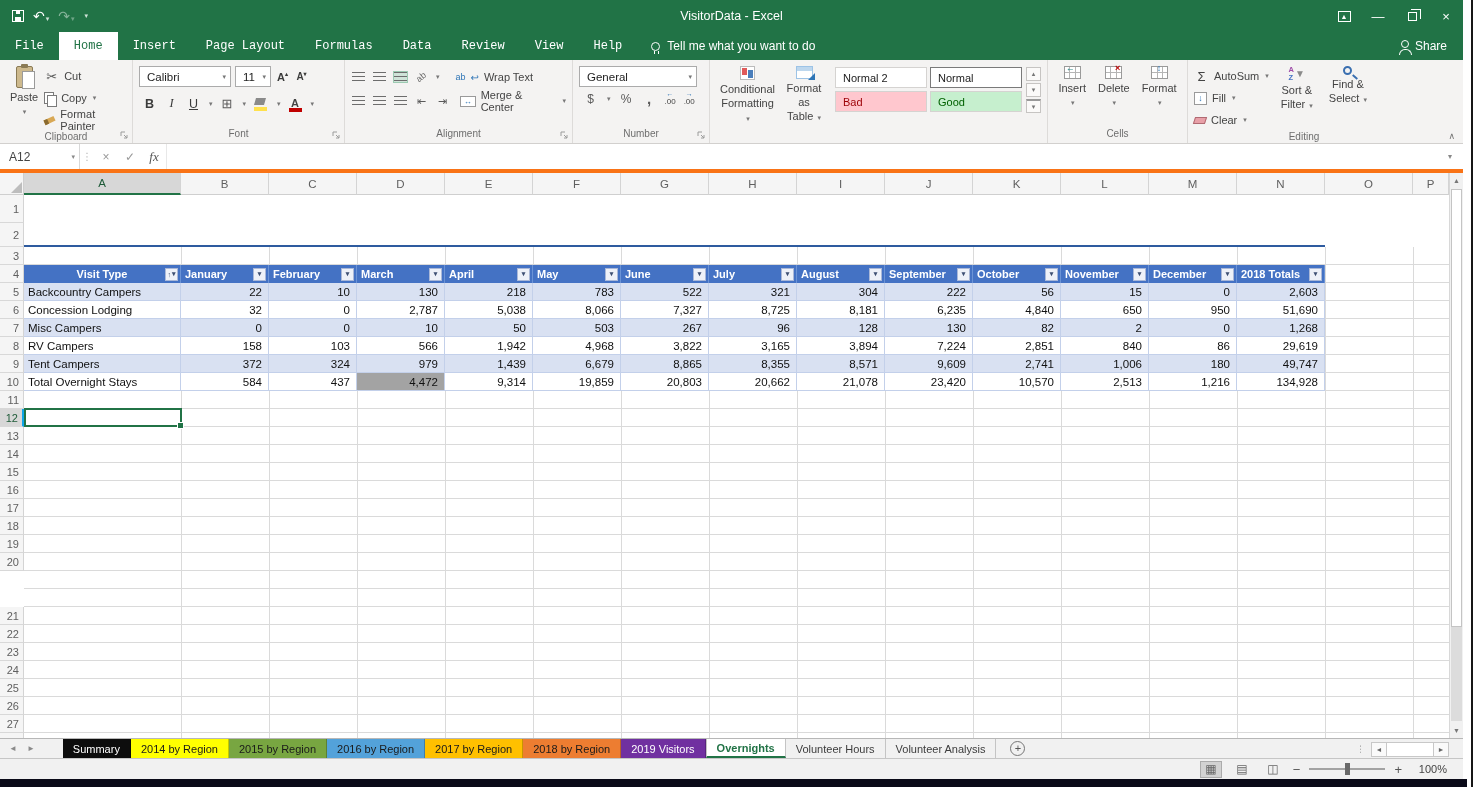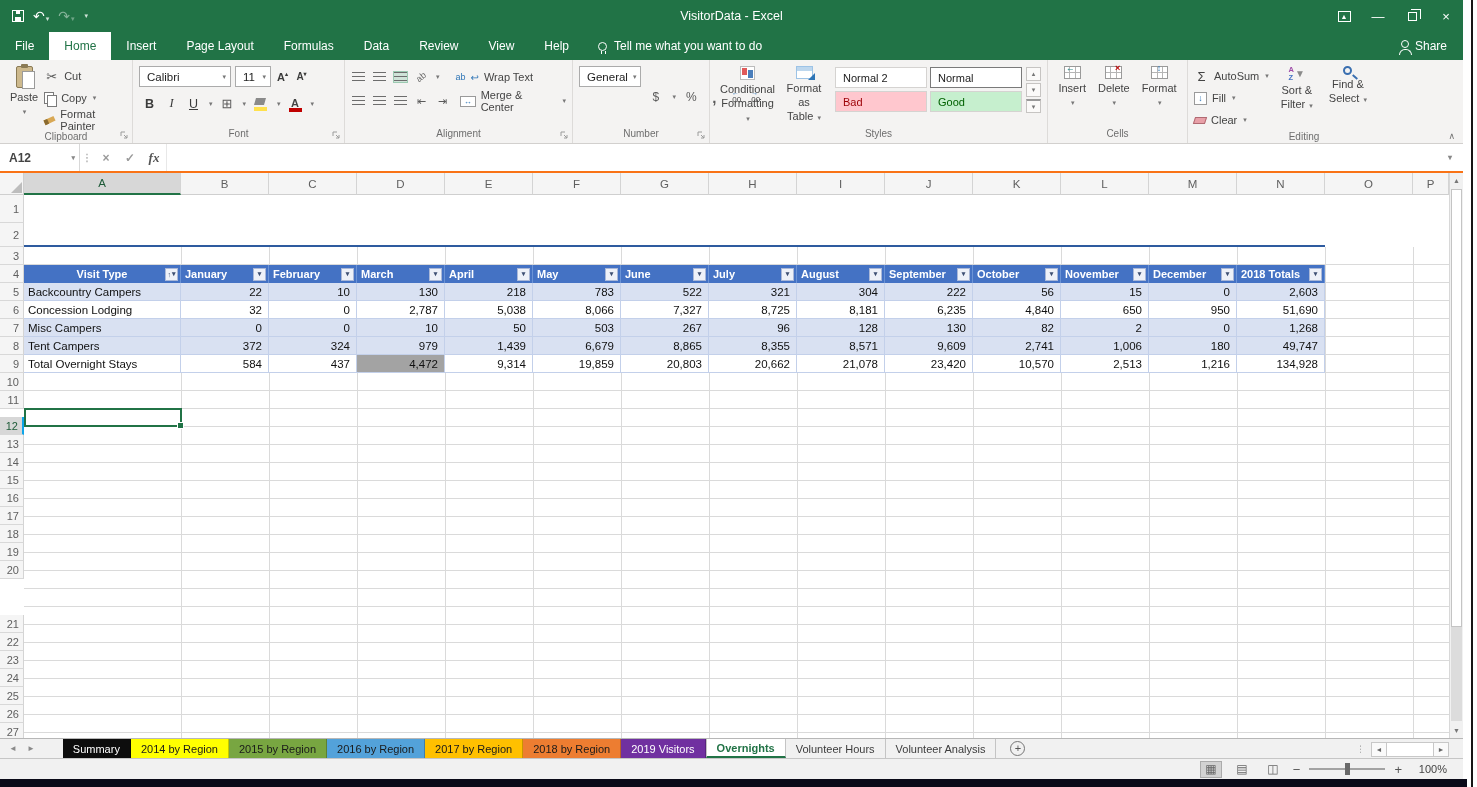--- a/index.html
+++ b/index.html
@@ -20,21 +20,21 @@
   .floppy:before { content:""; position:absolute; left:3px; right:3px; top:0; height:3px; background:#fff; }
   .tb-title { position:absolute; left:0; right:0; text-align:center; font-size:12.5px; color:#fff; }
   .win-controls { margin-left:auto; display:flex; z-index:2; }
   .wc { width:34px; height:32px; display:flex; align-items:center; justify-content:center; font-size:13px; }
   .dblsq { width:9px; height:9px; border:1px solid #fff; position:relative; }
   .dblsq:before { content:""; position:absolute; left:2px; top:-4px; width:9px; height:9px; border:1px solid #fff; border-left:none; border-bottom:none; }
   .ribdisp { width:13px; height:11px; border:1px solid #fff; display:flex; align-items:center; justify-content:center; font-size:7px; }
 
   
   .menubar { height:28px; background:#217346; display:flex; align-items:stretch; color:#fff; }
-  .rtab { padding:0 15px; display:flex; align-items:center; font-size:12px; cursor:default; white-space:nowrap; }
+  .rtab { padding:0 15px; display:flex; align-items:center; font-size:12px; cursor:default; white-space:nowrap;font-family:Liberation Mono, monospace; }
   .rtab.active { background:#fff; color:#217346; }
   .tellme { display:flex; align-items:center; gap:7px; margin-left:14px; font-size:12px; white-space:nowrap; }
   .bulb { width:9px; height:9px; border:1.5px solid #fff; border-radius:50%; position:relative; display:inline-block; }
   .bulb:after { content:""; position:absolute; left:2px; bottom:-4px; width:3px; height:3px; border-left:1.5px solid #fff; border-right:1.5px solid #fff; }
   .share { margin-left:auto; padding-right:16px; display:flex; gap:6px; align-items:center; font-size:12px; }
   .person { width:8px; height:8px; border:1.5px solid #fff; border-radius:50%; position:relative; display:inline-block; top:-2px;}
   .person:after { content:""; position:absolute; left:-3px; top:8px; width:11px; height:5px; border:1.5px solid #fff; border-bottom:none; border-radius:6px 6px 0 0; }
 
   
   .ribbon { height:84px; background:#f4f3f2; border-bottom:1px solid #d2d0ce; display:flex; position:relative; color:#444; }
@@ -85,39 +85,39 @@
   .eraser { width:12px; height:7px; background:#e8a0a8; border:1px solid #b06a72; transform:skewX(-18deg); display:inline-block; }
   .mag { width:9px; height:9px; border:2px solid #3a6fb0; border-radius:50%; position:relative; display:inline-block; }
   .mag:after { content:""; position:absolute; left:7px; top:8px; width:6px; height:2px; background:#3a6fb0; transform:rotate(40deg); }
   .az { display:inline-flex; flex-direction:column; font-size:7.5px; font-weight:bold; line-height:1; }
   .az .a { color:#9e4ca8; } .az .z { color:#4472c4; }
   .funnel { color:#8a8a8a; font-size:10px; }
   .fillbox { width:13px; height:13px; border:1px solid #9a9a9a; color:#2e75b6; font-size:9px; display:inline-flex; align-items:center; justify-content:center; background:#fff; }
   .collapse { position:absolute; right:8px; bottom:2px; font-size:9px; color:#777; }
 
   
-  .formula { height:29px; display:flex; align-items:stretch; background:#fff; border-bottom:2px solid #f97316; font-size:12px; color:#444;font-weight:bold; }
+  .formula { height:29px; display:flex; align-items:stretch; background:#fff; border-bottom:4px solid #f97316; font-size:12px; color:#444; }
   .namebox { width:80px; border-right:1px solid #d8d8d8; display:flex; align-items:center; padding:0 4px 0 9px; }
   .namebox .arr { margin-left:auto; font-size:7px; color:#888; }
   .fsep { width:14px; display:flex; align-items:center; justify-content:center; color:#b5b5b5; font-size:10px; }
   .fbtn { width:24px; display:flex; align-items:center; justify-content:center; color:#9a9a9a; font-size:12px; }
   .fx { font-family:"Liberation Serif",serif; font-style:italic; color:#555; font-size:13px; }
   .finput { flex:1; border-left:1px solid #e8e8e8; }
   .fexpand { width:26px; display:flex; align-items:center; justify-content:center; color:#888; font-size:8px; }
 
   
   .sheet { position:relative; height:565px; background:#fff; overflow:hidden; }
   .corner { position:absolute; left:0; top:0; width:24px; height:22px; background:#f5f5f5; border-right:1px solid #cfcfcf; border-bottom:1px solid #cfcfcf; }
   .corner:after { content:""; position:absolute; right:1px; bottom:1px; border-left:11px solid transparent; border-bottom:11px solid #bdbdbd; }
   .colhdrs { position:absolute; left:24px; top:0; height:22px; display:flex; }
   .ch { background:#f5f5f5; border-right:1px solid #d4d4d4; border-bottom:1px solid #cfcfcf; display:flex; align-items:center; justify-content:center; font-size:11.5px; color:#5f5f5f; }
   .ch.sel { background:#d7d7d7; border-bottom:2px solid #217346; color:#1e5b38; }
   .rowhdrs { position:absolute; left:0; top:22px; width:24px; }
   .rh { background:#f5f5f5; border-right:1px solid #d4d4d4; border-bottom:1px solid #d8d8d8; font-size:11px; color:#5f5f5f; display:flex; align-items:center; justify-content:flex-end; padding-right:4px; }
-  .rh.sel { background:#d7d7d7; border-right:2px solid #0ea5e9; color:#1e5b38;margin-top:8px; }
+  .rh.sel { background:#d7d7d7; border-right:2px solid #0ea5e9; color:#1e5b38; }
   .cellsarea { position:absolute; left:24px; top:22px; width:1425px; height:543px; background:#fff; overflow:hidden; }
   .hgrid { position:absolute; left:0; top:52px; right:0; bottom:0; background:repeating-linear-gradient(to bottom, transparent 0 17px, #dadada 17px 18px); }
   .vline { position:absolute; top:52px; bottom:0; width:1px; background:#dadada; }
   .title-cell { position:absolute; top:0; left:0; width:1301px; height:28px; line-height:30px; text-align:center; font-size:17.5px; color:#6e7f95; }
   .subtitle-cell { position:absolute; top:28px; left:0; width:1301px; height:22px; line-height:23px; text-align:center; font-size:14px; font-weight:bold; color:#1f4e79; }
   .title-underline { position:absolute; top:50px; left:0; width:1301px; height:2px; background:#2e5b9f; }
   .xtable { position:absolute; top:70px; left:0; width:1301px; }
   .trow { display:flex; height:18px; }
   .thc { background:#4472c4; color:#fff; font-weight:bold; font-size:11px; display:flex; align-items:center; position:relative; border-right:1px solid #6b93d6; padding-left:4px; white-space:nowrap; overflow:hidden; }
   .thc.first { justify-content:center; padding-left:0; }
@@ -312,21 +312,21 @@
               </span>
           </div>
         </div>
         <div class="rg-label">Alignment</div>
         <svg class="dlg" viewBox="0 0 9 9">
             <path d="M1 1h4M1 1v4M4 4l3 3M7 4v3h-3" stroke="#777" fill="none" stroke-width="1"></path>
           </svg>
       </div>
 
       <div class="rgroup" style="width:137px">
-        <div class="rg-body" style="gap:3px; padding-top:6px">
+        <div class="rg-body" style="flex-direction:column; gap:3px; padding-top:6px">
           <div class="selbox-sm" style="width:118px">
               <span>General</span>
               <span class="arr">▾</span>
             </div>
           <div style="display:flex; gap:8px; align-items:center; padding-left:4px">
             <span class="ic" style="font-size:12px">$</span>
             <span class="mini-arrow" style="color:#777">▾</span>
             <span class="ic" style="font-size:12px">%</span>
             <span class="ic" style="font-size:15px;font-weight:bold">,</span>
             <span class="decicon">
@@ -360,21 +360,20 @@
               <div class="gcell selstyle" style="background: rgb(255, 255, 255); color: rgb(34, 34, 34);">Normal</div>
               <div class="gcell" style="background: rgb(255, 199, 206); color: rgb(156, 0, 6);">Bad</div>
               <div class="gcell" style="background: rgb(198, 239, 206); color: rgb(0, 97, 0);">Good</div>
             </div>
           <div class="gscroll">
             <span class="gs">▴</span>
             <span class="gs">▾</span>
             <span class="gs" style="border-top:2px solid #999">▾</span>
           </div>
         </div>
-        <div class="rg-label">Styles</div>
       </div>
 
       <div class="rgroup" style="width:140px">
         <div class="rg-body" style="justify-content:center; gap:4px">
           <div class="bigbtn">
             <span class="cellgrid-ic">
                 <span style="color:#2e8b8b;left:1px">←</span>
               </span>
             <span class="cap">Insert</span>
             <span class="mini-arrow" style="color:#777">▾</span>
@@ -651,20 +650,36 @@
               <div class="tdc num" style="width: 88px; background: rgb(217, 225, 242);">267</div>
               <div class="tdc num" style="width: 88px; background: rgb(217, 225, 242);">96</div>
               <div class="tdc num" style="width: 88px; background: rgb(217, 225, 242);">128</div>
               <div class="tdc num" style="width: 88px; background: rgb(217, 225, 242);">130</div>
               <div class="tdc num" style="width: 88px; background: rgb(217, 225, 242);">82</div>
               <div class="tdc num" style="width: 88px; background: rgb(217, 225, 242);">2</div>
               <div class="tdc num" style="width: 88px; background: rgb(217, 225, 242);">0</div>
               <div class="tdc num" style="width: 88px; background: rgb(217, 225, 242);">1,268</div>
             </div>
             <div class="trow">
+              <div class="tdc" style="width: 157px; background: rgb(255, 255, 255);">RV Campers</div>
+              <div class="tdc num" style="width: 88px; background: rgb(255, 255, 255);">158</div>
+              <div class="tdc num" style="width: 88px; background: rgb(255, 255, 255);">103</div>
+              <div class="tdc num" style="width: 88px; background: rgb(255, 255, 255);">566</div>
+              <div class="tdc num" style="width: 88px; background: rgb(255, 255, 255);">1,942</div>
+              <div class="tdc num" style="width: 88px; background: rgb(255, 255, 255);">4,968</div>
+              <div class="tdc num" style="width: 88px; background: rgb(255, 255, 255);">3,822</div>
+              <div class="tdc num" style="width: 88px; background: rgb(255, 255, 255);">3,165</div>
+              <div class="tdc num" style="width: 88px; background: rgb(255, 255, 255);">3,894</div>
+              <div class="tdc num" style="width: 88px; background: rgb(255, 255, 255);">7,224</div>
+              <div class="tdc num" style="width: 88px; background: rgb(255, 255, 255);">2,851</div>
+              <div class="tdc num" style="width: 88px; background: rgb(255, 255, 255);">840</div>
+              <div class="tdc num" style="width: 88px; background: rgb(255, 255, 255);">86</div>
+              <div class="tdc num" style="width: 88px; background: rgb(255, 255, 255);">29,619</div>
+            </div>
+            <div class="trow">
               <div class="tdc" style="width: 157px; background: rgb(217, 225, 242);">Tent Campers</div>
               <div class="tdc num" style="width: 88px; background: rgb(217, 225, 242);">372</div>
               <div class="tdc num" style="width: 88px; background: rgb(217, 225, 242);">324</div>
               <div class="tdc num" style="width: 88px; background: rgb(217, 225, 242);">979</div>
               <div class="tdc num" style="width: 88px; background: rgb(217, 225, 242);">1,439</div>
               <div class="tdc num" style="width: 88px; background: rgb(217, 225, 242);">6,679</div>
               <div class="tdc num" style="width: 88px; background: rgb(217, 225, 242);">8,865</div>
               <div class="tdc num" style="width: 88px; background: rgb(217, 225, 242);">8,355</div>
               <div class="tdc num" style="width: 88px; background: rgb(217, 225, 242);">8,571</div>
               <div class="tdc num" style="width: 88px; background: rgb(217, 225, 242);">9,609</div>

